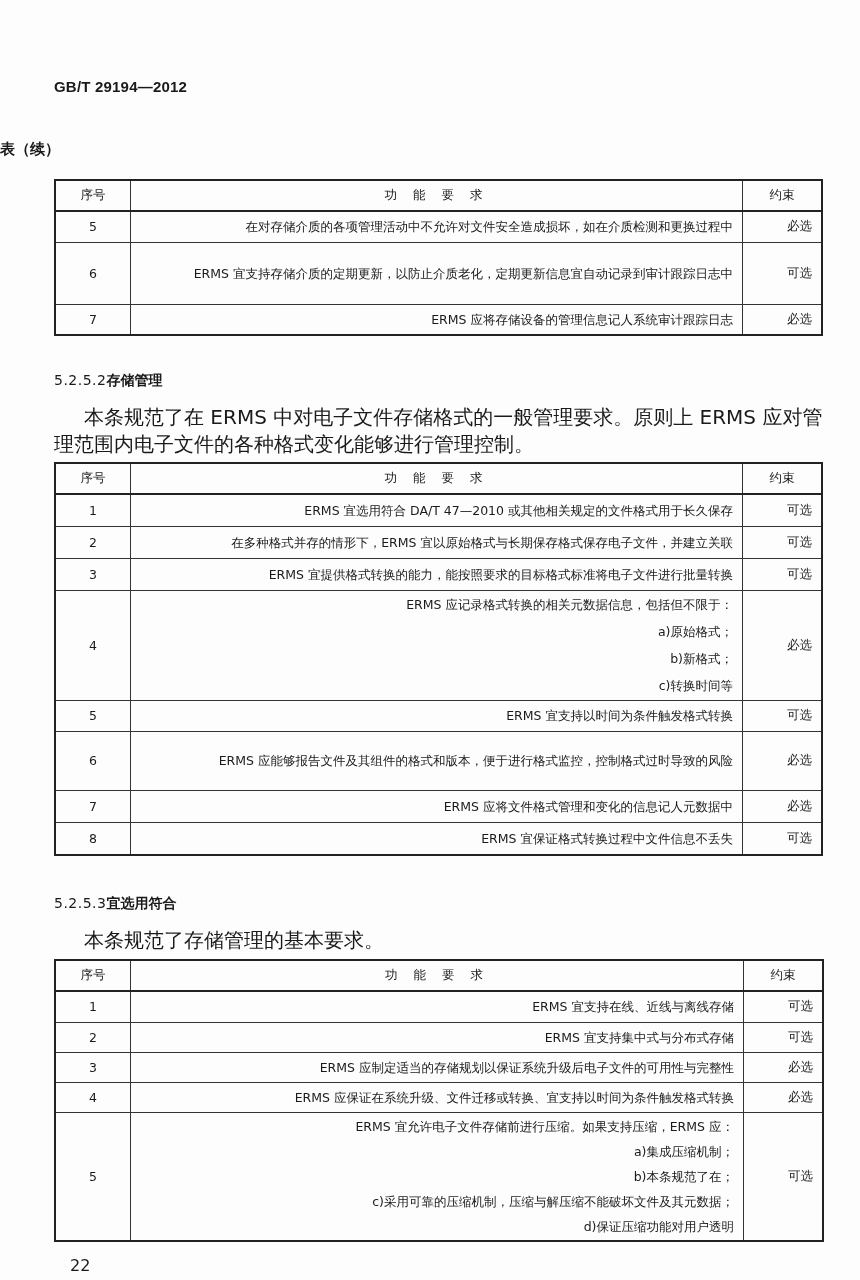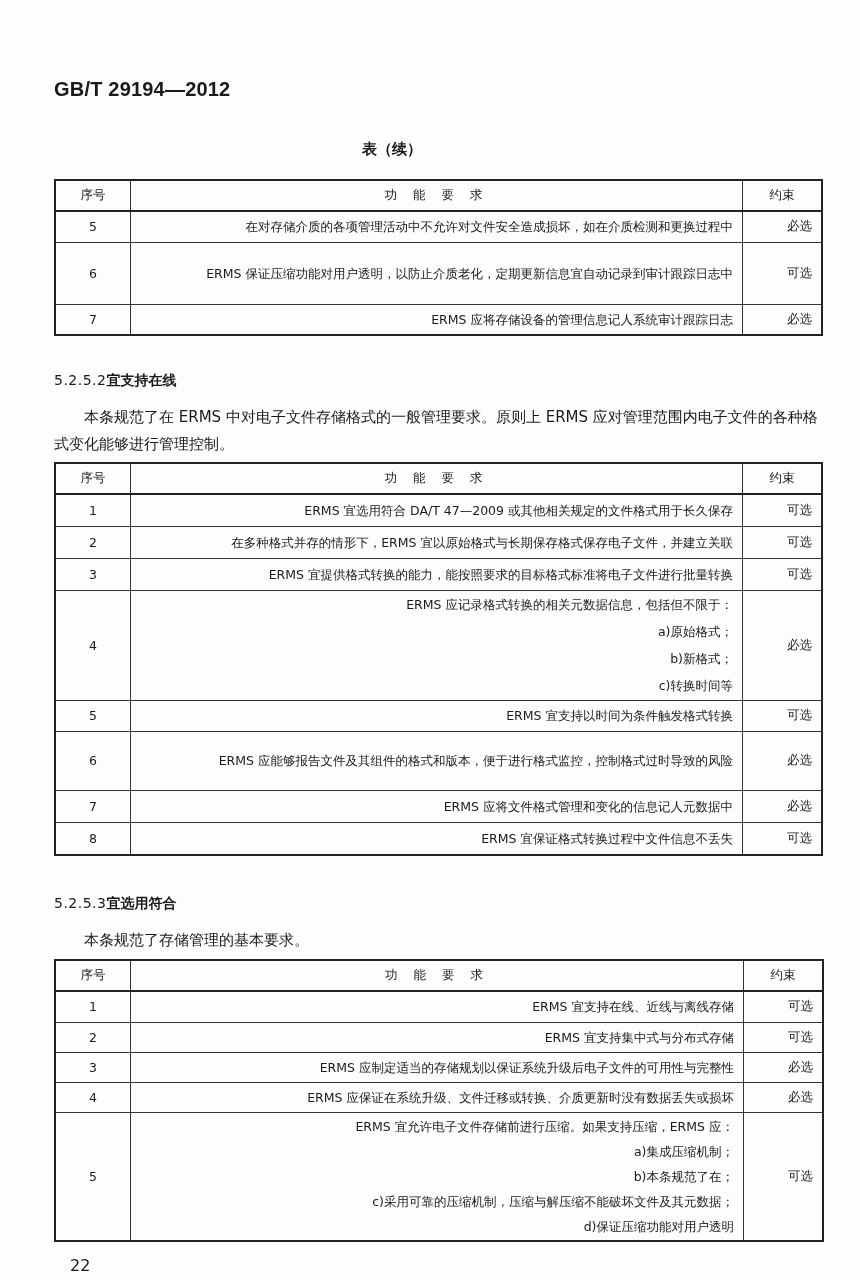--- a/index.html
+++ b/index.html
@@ -6,35 +6,35 @@
   body {
     width: 860px; height: 1280px; overflow: hidden;
     background: #fdfdfd;
     font-family: "DejaVu Serif", "Liberation Serif", serif;
     color: #1a1a1a;
     position: relative;
   }
   .std-code {
     position: absolute; left: 54px; top: 78px;
     font-family: "Liberation Sans", "DejaVu Sans", sans-serif;
-    font-weight: bold; font-size: 20px; letter-spacing: 0.2px;
+    font-weight: bold; font-size: 15px; letter-spacing: 0.2px;
   }
   .table-caption {
     position: absolute; left: 0; width: 784px; top: 140px;
-    text-align: center; font-weight: bold; font-size: 15px;
+    text-align: left; font-weight: bold; font-size: 15px;
     font-family: "DejaVu Sans", sans-serif;
   }
   .section-heading {
     position: absolute; left: 54px;
     font-family: "DejaVu Sans", sans-serif; font-size: 14px; font-weight: bold;
   }
   .section-heading .num { font-weight: normal; letter-spacing: 0.5px; }
   .para {
     position: absolute; left: 54px; width: 770px;
-    font-size: 15px; line-height: 27px;
+    font-size: 20px; line-height: 27px;
     font-family: "DejaVu Sans", sans-serif;
   }
   .para .indent { display: inline-block; width: 30px; }
   table.req {
     position: absolute; left: 54px; width: 769px;
     border-collapse: collapse;
     border: 2px solid #222;
     font-family: "DejaVu Sans", sans-serif;
     font-size: 12.5px;
   }
@@ -72,48 +72,48 @@
     </tr>
   </thead>
   <tbody>
     <tr style="height:31px">
       <td class="seq">5</td>
       <td class="txt">在对存储介质的各项管理活动中不允许对文件安全造成损坏，如在介质检测和更换过程中</td>
       <td class="con">必选</td>
     </tr>
     <tr style="height:62px">
       <td class="seq">6</td>
-      <td class="txt">ERMS 保证压缩功能对用户透明，以防止介质老化，定期更新信息宜自动记录到审计跟踪日志中</td>
+      <td class="txt">ERMS 宜支持存储介质的定期更新，以防止介质老化，定期更新信息宜自动记录到审计跟踪日志中</td>
       <td class="con">可选</td>
     </tr>
     <tr style="height:31px">
       <td class="seq">7</td>
       <td class="txt">ERMS 应将存储设备的管理信息记人系统审计跟踪日志</td>
       <td class="con">必选</td>
     </tr>
   </tbody>
 </table>
 
 <div class="section-heading" style="top:372px;">
-  <span class="num">5.2.5.2</span><span>宜支持在线</span>
+  <span class="num">5.2.5.2</span><span>存储管理</span>
 </div>
 <div class="para" style="top:404px;"><span class="indent"></span><span>本条规范了在 ERMS 中对电子文件存储格式的一般管理要求。原则上 ERMS 应对管理范围内电子文件的各种格式变化能够进行管理控制。</span></div>
 
 <table class="req" style="top:462px;">
   <thead>
     <tr>
       <th>序号</th>
       <th class="req-h">功 能 要 求</th>
       <th>约束</th>
     </tr>
   </thead>
   <tbody>
     <tr style="height:32px">
       <td class="seq">1</td>
-      <td class="txt">ERMS 宜选用符合 DA/T 47—2009 或其他相关规定的文件格式用于长久保存</td>
+      <td class="txt">ERMS 宜选用符合 DA/T 47—2010 或其他相关规定的文件格式用于长久保存</td>
       <td class="con">可选</td>
     </tr>
     <tr style="height:32px">
       <td class="seq">2</td>
       <td class="txt">在多种格式并存的情形下，ERMS 宜以原始格式与长期保存格式保存电子文件，并建立关联</td>
       <td class="con">可选</td>
     </tr>
     <tr style="height:32px">
       <td class="seq">3</td>
       <td class="txt">ERMS 宜提供格式转换的能力，能按照要求的目标格式标准将电子文件进行批量转换</td>
@@ -176,21 +176,21 @@
       <td class="txt">ERMS 宜支持集中式与分布式存储</td>
       <td class="con">可选</td>
     </tr>
     <tr style="height:30px">
       <td class="seq">3</td>
       <td class="txt">ERMS 应制定适当的存储规划以保证系统升级后电子文件的可用性与完整性</td>
       <td class="con">必选</td>
     </tr>
     <tr style="height:30px">
       <td class="seq">4</td>
-      <td class="txt">ERMS 应保证在系统升级、文件迁移或转换、介质更新时没有数据丢失或损坏</td>
+      <td class="txt">ERMS 应保证在系统升级、文件迁移或转换、宜支持以时间为条件触发格式转换</td>
       <td class="con">必选</td>
     </tr>
     <tr style="height:129px">
       <td class="seq">5</td>
       <td class="txt" style="line-height:25px;">
         <div>ERMS 宜允许电子文件存储前进行压缩。如果支持压缩，ERMS 应：</div>
         <div class="sub"><span class="mk">a)</span><span>集成压缩机制；</span></div>
         <div class="sub"><span class="mk">b)</span><span>本条规范了在；</span></div>
         <div class="sub"><span class="mk">c)</span><span>采用可靠的压缩机制，压缩与解压缩不能破坏文件及其元数据；</span></div>
         <div class="sub"><span class="mk">d)</span><span>保证压缩功能对用户透明</span></div>

